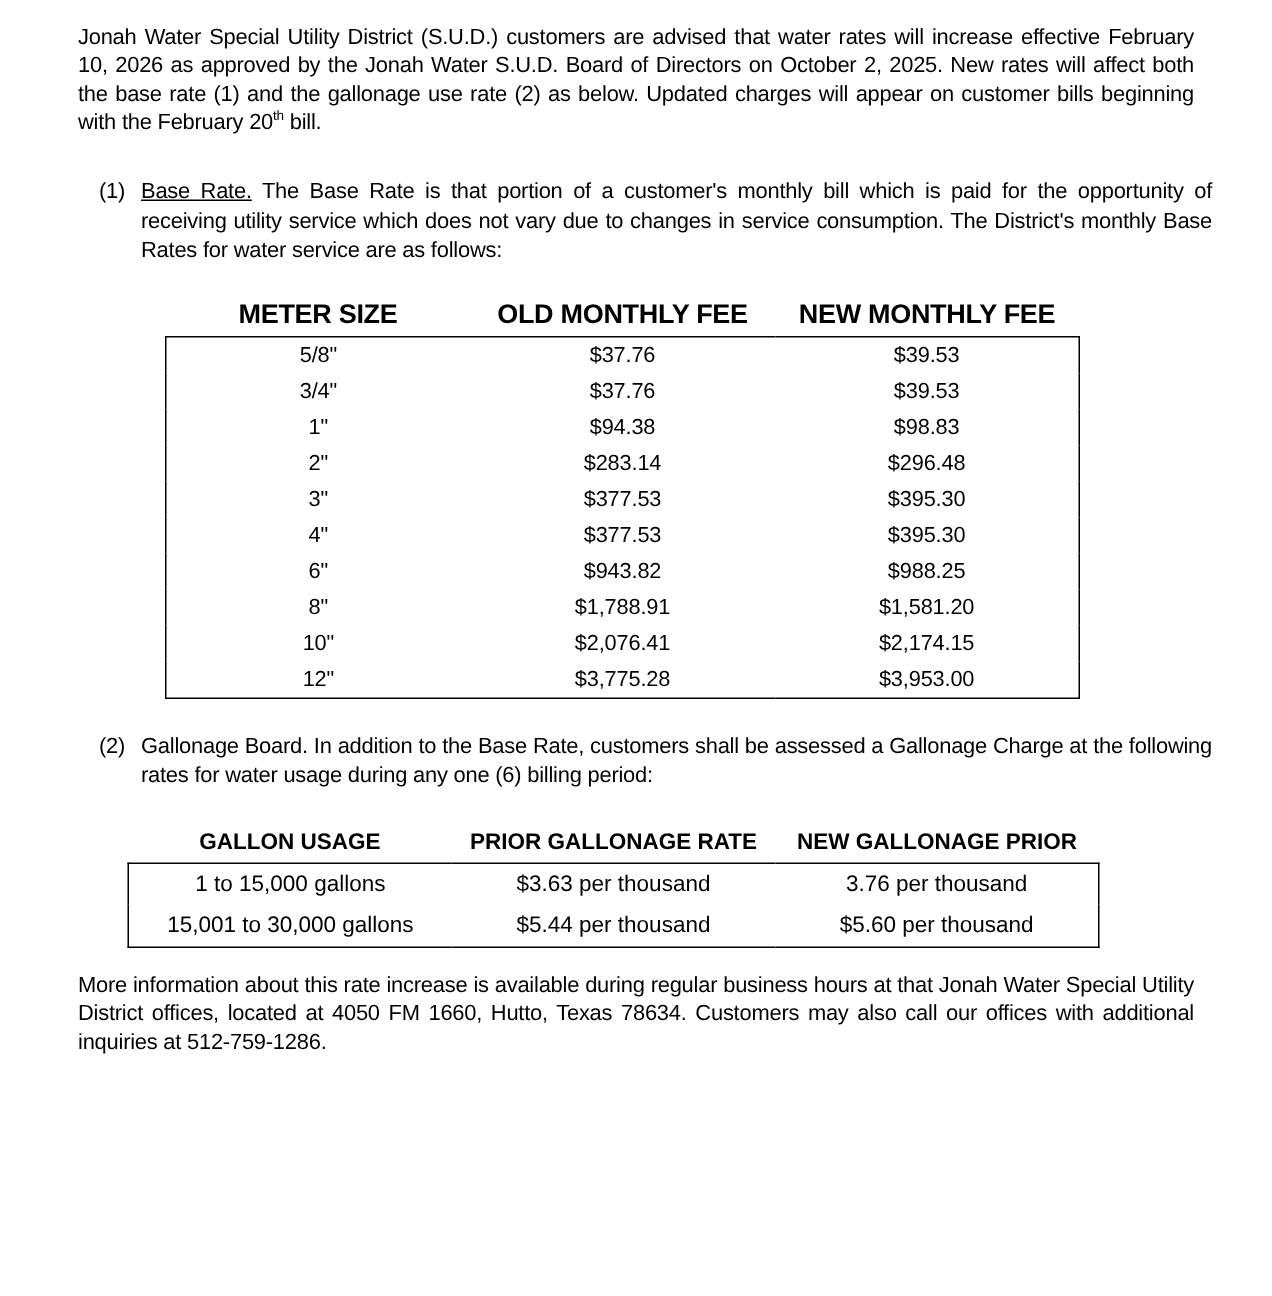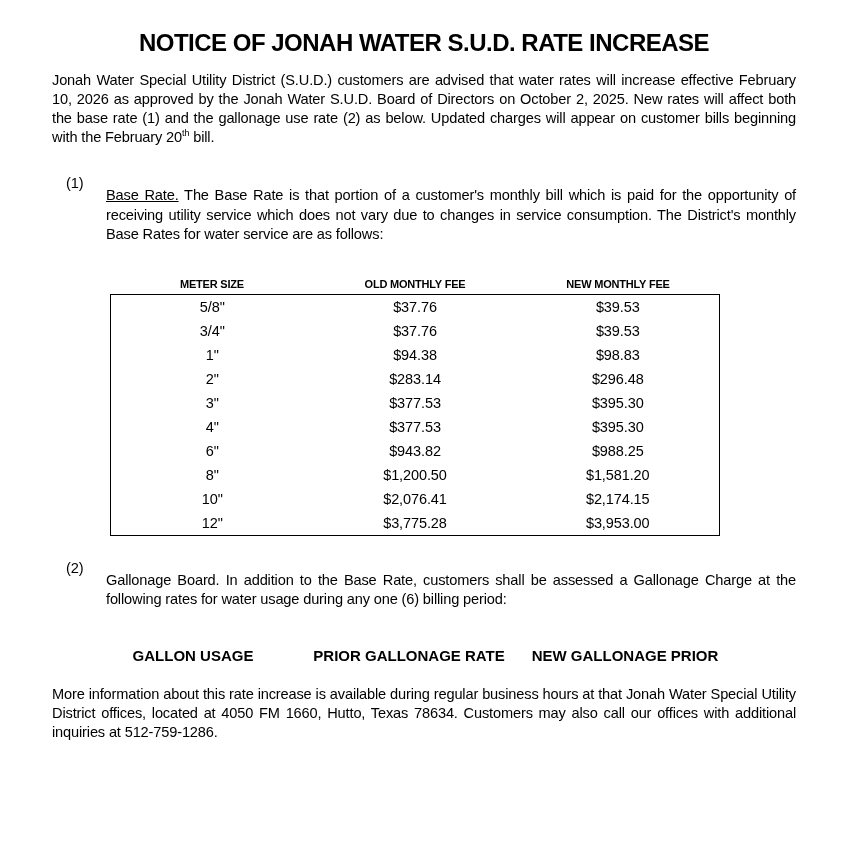--- a/index.html
+++ b/index.html
@@ -34,47 +34,46 @@
   .footer { margin-top: 12px; }
 
   sup.sup { font-size: 9px; line-height: 0; vertical-align: super; }
 
   .list-item { display: flex; margin-left: 30px; }
   .list-item.first { margin-top: 27px; }
   .list-item.second { margin-top: 23px; }
   .list-num { width: 28px; flex-shrink: 0; font-size: 14.6px; line-height: 19.5px; letter-spacing: -0.15px; }
   .list-body {
     flex: 1;
-    margin: 12px;
+    margin: 0;
     text-align: justify;
     font-size: 14.6px;
     line-height: 19.5px;
     letter-spacing: -0.15px;
     padding-right: 4px;
   }
   .underlined { text-decoration: underline; }
 
   table { border-collapse: collapse; table-layout: fixed; }
   th, td { text-align: center; vertical-align: middle; padding: 0; }
   tbody { border: 1.5px solid #000; }
 
   .t1 { width: 610px; margin: 21px 0 0 74px; }
-  .t1 th { font-size: 11px; font-weight: 700; letter-spacing: -0.2px; padding-bottom: 4px; }
+  .t1 th { font-size: 18px; font-weight: 700; letter-spacing: -0.2px; padding-bottom: 4px; }
   .t1 td { height: 24px; font-size: 14.5px; letter-spacing: -0.1px; }
 
   .t2 { width: 648px; margin: 25px 0 16px 49px; }
   .t2 th { font-size: 15px; font-weight: 700; padding-bottom: 5px; }
   .t2 td { height: 27.5px; font-size: 15px; }
 </style>
 </head>
 <body>
 
 <div class="doc">
 
-  <h1 class="title">NOTICE OF JONAH WATER S.U.D. RATE INCREASE</h1>
 
   <p class="para intro"><span>Jonah Water Special Utility District (S.U.D.) customers are advised that water rates will increase effective February 10, 2026 as approved by the Jonah Water S.U.D. Board of Directors on October 2, 2025. New rates will affect both the base rate (1) and the gallonage use rate (2) as below. Updated charges will appear on customer bills beginning with the February 20</span><sup class="sup">th</sup><span> bill.</span></p>
 
   <div class="list-item first">
     <span class="list-num">(1)</span>
     <p class="list-body"><span class="underlined">Base Rate.</span><span>  The Base Rate is that portion of a customer's monthly bill which is paid for the opportunity of receiving utility service which does not vary due to changes in service consumption.  The District's monthly Base Rates for water service are as follows:</span></p>
   </div>
 
   <table class="t1">
     <thead>
@@ -115,21 +114,21 @@
           <td>$377.53</td>
           <td>$395.30</td>
         </tr>
         <tr>
           <td>6"</td>
           <td>$943.82</td>
           <td>$988.25</td>
         </tr>
         <tr>
           <td>8"</td>
-          <td>$1,200.50</td>
+          <td>$1,788.91</td>
           <td>$1,581.20</td>
         </tr>
         <tr>
           <td>10"</td>
           <td>$2,076.41</td>
           <td>$2,174.15</td>
         </tr>
         <tr>
           <td>12"</td>
           <td>$3,775.28</td>
@@ -145,18 +144,28 @@
 
   <table class="t2">
     <thead>
       <tr>
         <th>GALLON USAGE</th>
         <th>PRIOR GALLONAGE RATE</th>
         <th>NEW GALLONAGE PRIOR</th>
       </tr>
     </thead>
     <tbody>
+        <tr>
+          <td>1 to 15,000 gallons</td>
+          <td>$3.63 per thousand</td>
+          <td>3.76 per thousand</td>
+        </tr>
+        <tr>
+          <td>15,001 to 30,000 gallons</td>
+          <td>$5.44  per thousand</td>
+          <td>$5.60 per thousand</td>
+        </tr>
       </tbody>
   </table>
 
   <p class="para footer">More information about this rate increase is available during regular business hours at that Jonah Water Special Utility District offices, located at 4050 FM 1660, Hutto, Texas 78634. Customers may also call our offices with additional inquiries at 512-759-1286.</p>
 
 </div>
 
 </body></html>

